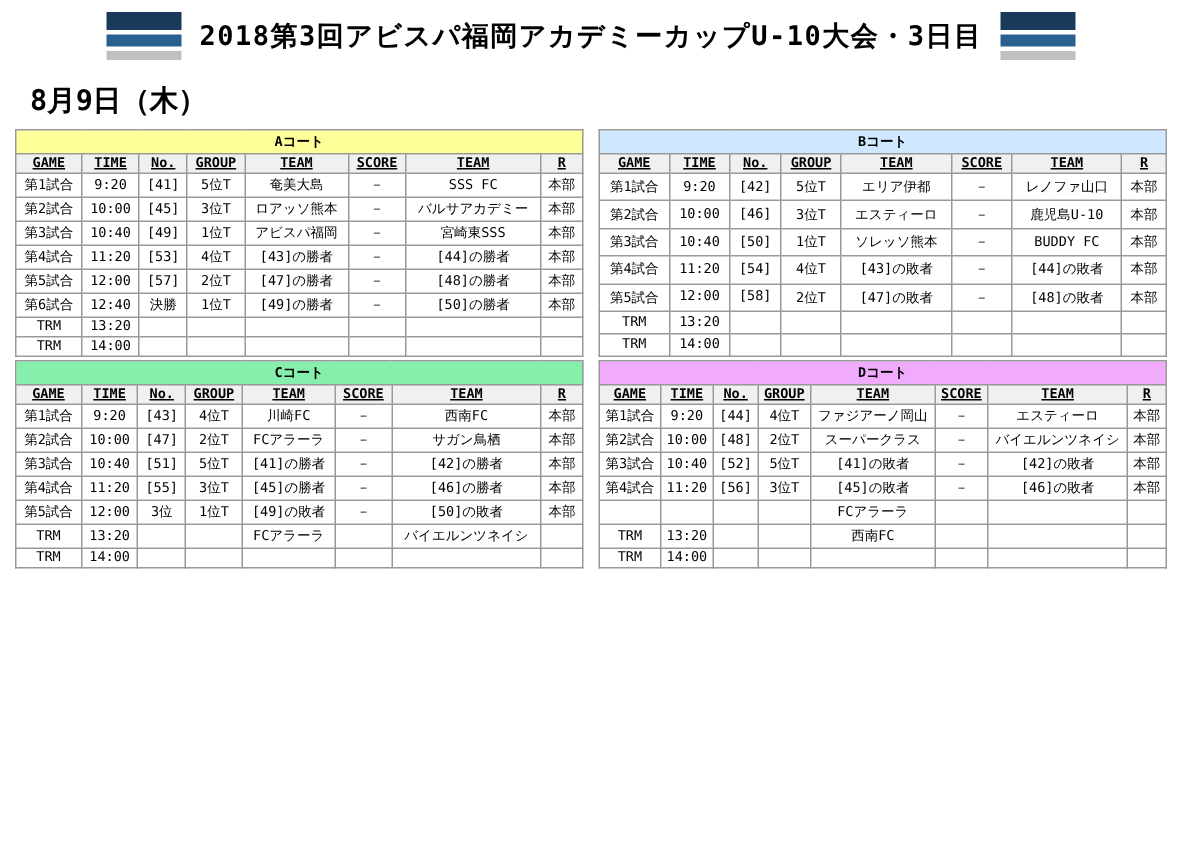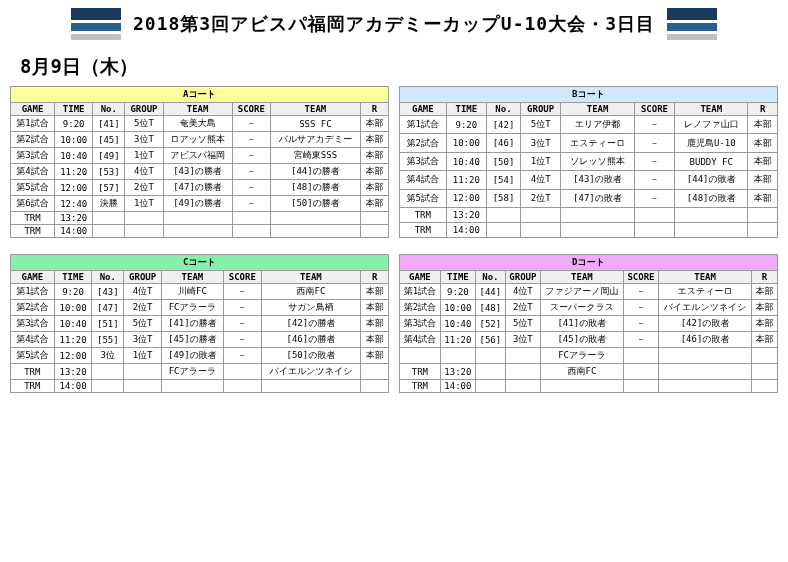--- a/index.html
+++ b/index.html
@@ -44,21 +44,21 @@
     }
 
     .date-label {
       font-size: 19px;
       font-weight: bold;
       padding: 6px 20px;
     }
 
     .courts-wrapper {
       display: flex;
-      gap: 16px;
+      gap: 2px;
       padding: 0 10px;
       flex-direction: column;
     }
 
     .courts-row {
       display: flex;
       gap: 10px;
     }
 
     .court-table {
@@ -94,20 +94,21 @@
 
     .court-header-d {
       background: #f0abfc;
       font-weight: bold;
       font-size: 11px;
     }
 
     .col-header {
       background: #f0f0f0;
       font-weight: bold;
+      text-decoration: underline;
     }
 
     .score-col { min-width: 28px; }
     .team-col { min-width: 55px; }
     .game-col { min-width: 28px; }
     .time-col { min-width: 28px; }
     .no-col { min-width: 20px; }
     .group-col { min-width: 30px; }
     .r-col { min-width: 20px; }
 

